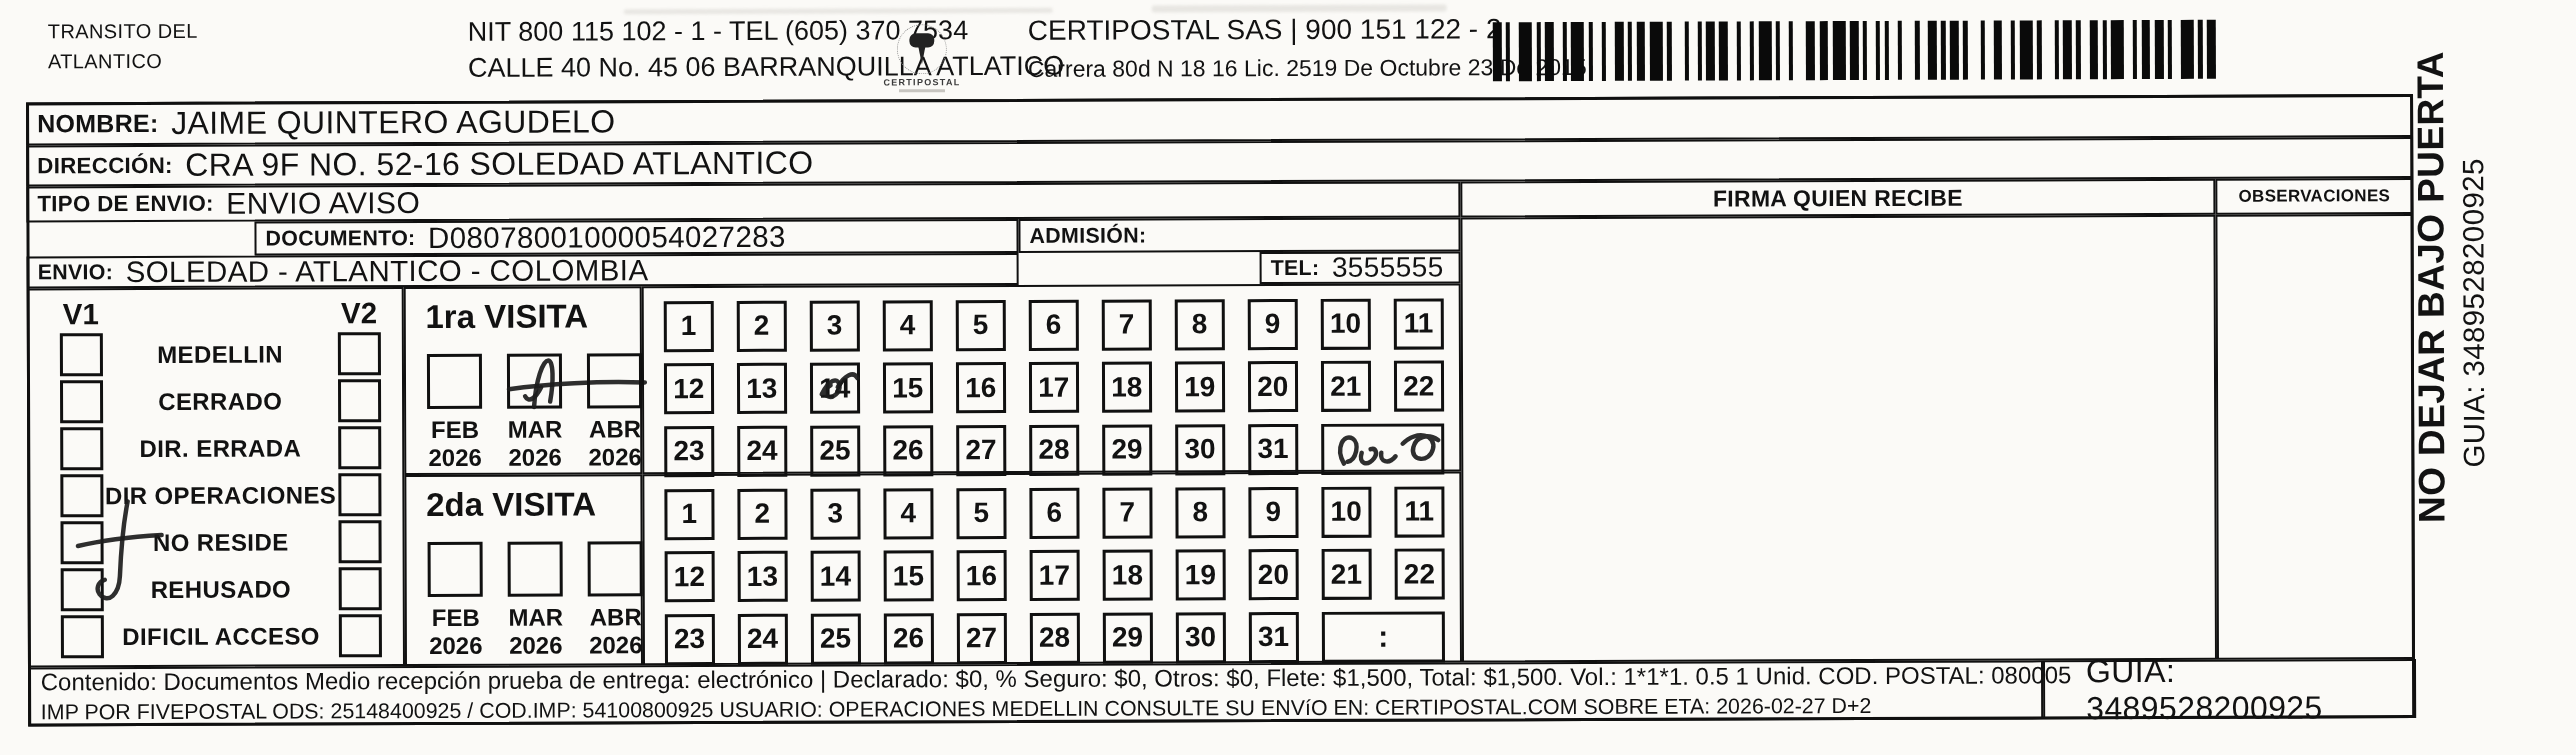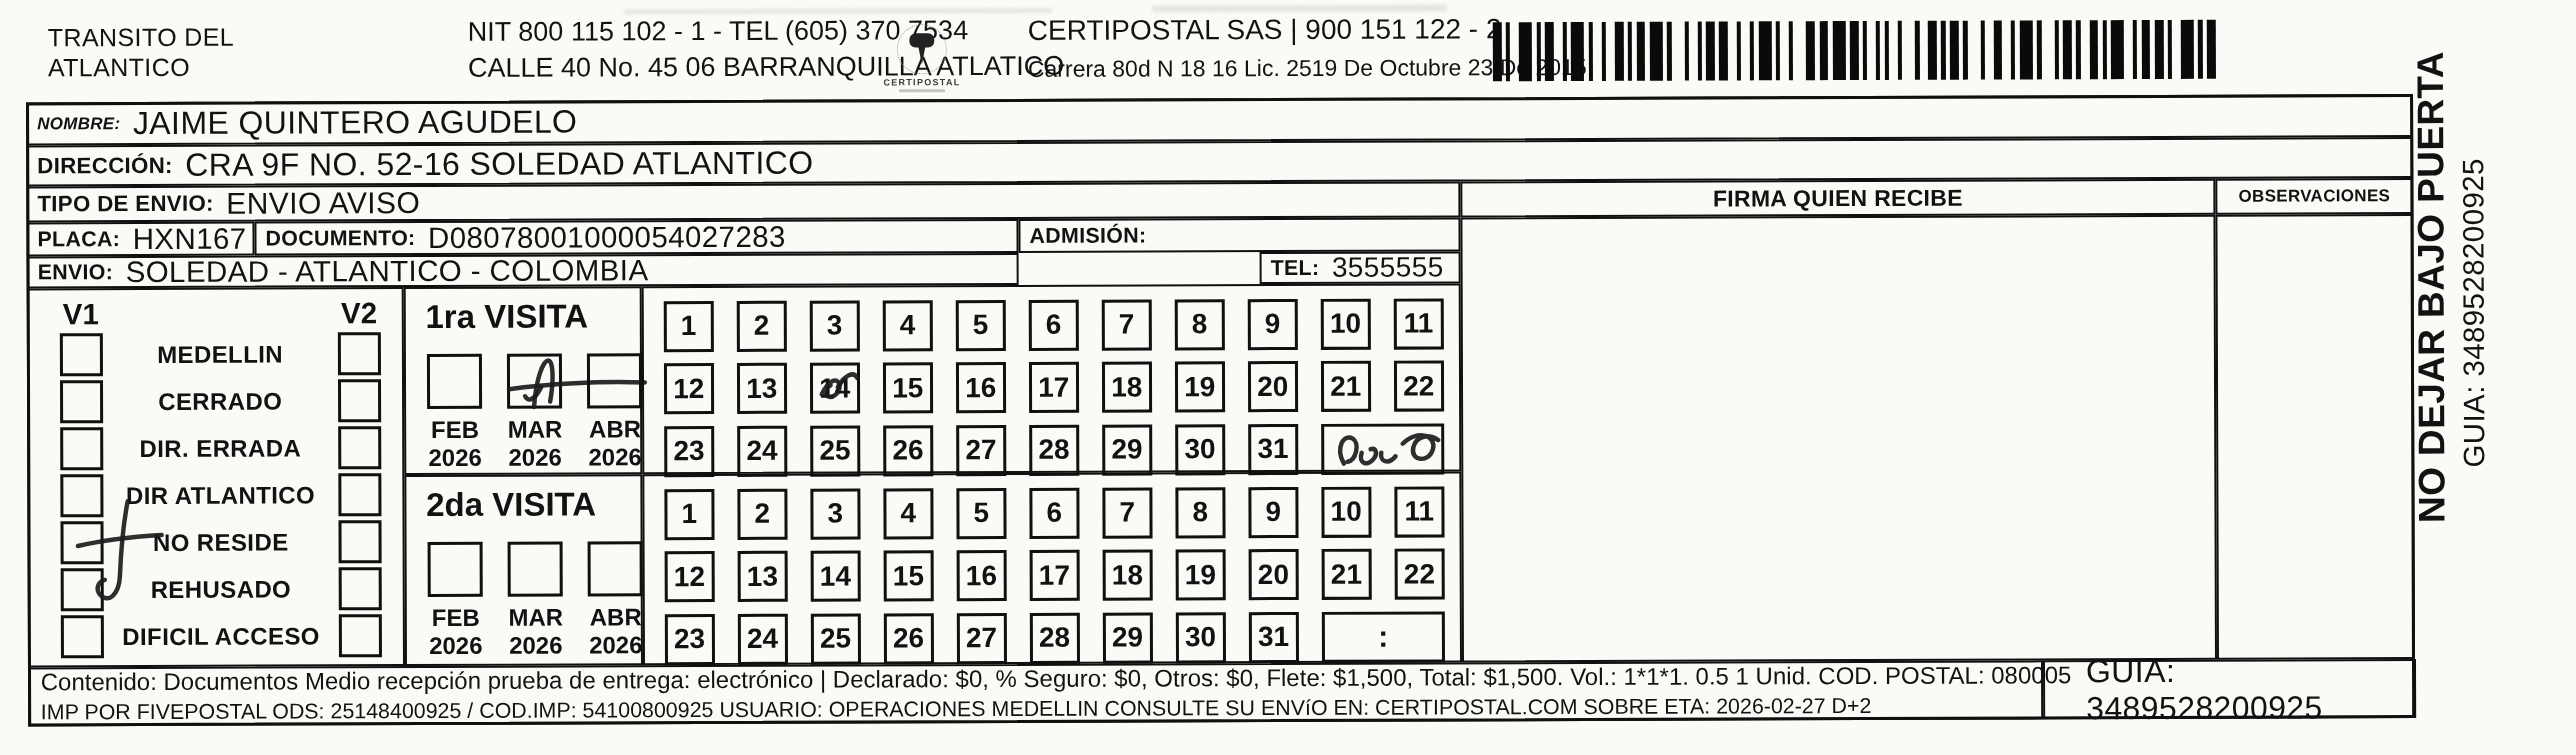--- a/index.html
+++ b/index.html
@@ -4,21 +4,21 @@
 <style>
   *{box-sizing:border-box;margin:0;padding:0}
   html,body{width:2576px;height:756px;overflow:hidden;background:#fbfaf7;
     font-family:"Liberation Sans","DejaVu Sans",sans-serif;color:#121212;}
   .tilt{position:absolute;inset:0;transform:rotate(-0.2deg);}
 
   
   .streak{position:absolute;background:#d8d6d1;filter:blur(1.8px);opacity:.55;border-radius:2.7px;}
 
   
-  .brand{position:absolute;left:49px;top:18px;font-size:25px;line-height:30px;letter-spacing:0.4px;}
+  .brand{position:absolute;left:49px;top:12px;font-size:20px;line-height:30px;letter-spacing:0.4px;}
   .nit{position:absolute;left:469px;top:10.7px;font-size:27px;line-height:36px;}
   .cp{position:absolute;left:1029px;top:14.3px;}
   .cp1{font-size:28px;}
   .cp2{font-size:23px;margin-top:9px;}
   .logo{position:absolute;left:874px;top:23px;width:98px;text-align:center;}
   .logo-circle{width:50px;height:50px;margin:0 auto;border:1.8px dotted #8f8f8f;border-radius:50%;
     display:flex;align-items:center;justify-content:center;}
   .logo-caption{font-size:9px;letter-spacing:1.3px;color:#3a3a3a;margin-top:2.7px;font-weight:700;}
   .logo-sub{width:46px;height:2.7px;background:#c7c5c0;margin:2.7px auto 0;}
   .barcode{position:absolute;left:1494px;top:23px;width:731px;height:59px;display:flex;}
@@ -213,21 +213,21 @@
       <span class="sp" style="width: 4.4px;"></span>
       <span class="bar" style="width: 4.4px;"></span>
       <span class="sp" style="width: 4.4px;"></span>
       <span class="bar" style="width: 8.7px;"></span>
       <span class="sp" style="width: 8.7px;"></span>
     </div>
 
   <div class="outer"></div>
 
   <div class="cell pl" style="left:27px;top:98px;width:2387px;height:43px;">
-    <span class="row-label" style="font-size:17px;font-style:italic;">NOMBRE:</span>
+    <span class="row-label" style="font-size:25px;">NOMBRE:</span>
     <span class="row-value" style="font-size:32px;">JAIME QUINTERO AGUDELO</span>
   </div>
 
   <div class="cell pl" style="left:27px;top:141px;width:2387px;height:41px;">
     <span class="row-label" style="font-size:22.3px;">DIRECCIÓN:</span>
     <span class="row-value" style="font-size:32px;">CRA 9F NO. 52-16 SOLEDAD ATLANTICO</span>
   </div>
 
   <div class="cell pl" style="left:27px;top:182px;width:1434px;height:36px;">
     <span class="row-label" style="font-size:22.3px;">TIPO DE ENVIO:</span>
@@ -236,24 +236,20 @@
 
   <div class="cell hdr-cell" style="left:1461px;top:182px;width:755px;height:36px;">
     <span>FIRMA QUIEN RECIBE</span>
   </div>
   <div class="cell hdr-cell" style="left:2216px;top:182px;width:198px;height:36px;font-size:17px;">
     <span>OBSERVACIONES</span>
   </div>
   <div class="cell" style="left:1461px;top:218px;width:755px;height:445px;"></div>
   <div class="cell" style="left:2216px;top:218px;width:198px;height:445px;"></div>
 
-  <div class="cell pl" style="left:27px;top:218px;width:228px;height:34px;">
-    <span class="row-label" style="font-size:21.4px;">PLACA:</span>
-    <span class="row-value" style="font-size:29.5px;">HXN167</span>
-  </div>
   <div class="cell pl" style="left:255px;top:218px;width:764px;height:34px;">
     <span class="row-label" style="font-size:21.4px;">DOCUMENTO:</span>
     <span class="row-value" style="font-size:29.5px;">D08078001000054027283</span>
   </div>
   <div class="cell pl" style="left:1019px;top:218px;width:442px;height:34px;">
     <span class="row-label" style="font-size:21.4px;">ADMISIÓN:</span>
   </div>
 
   <div class="cell pl" style="left:27px;top:252px;width:992px;height:32px;">
     <span class="row-label" style="font-size:21.4px;">ENVIO:</span>
@@ -281,21 +277,21 @@
           <span class="st-lab">CERRADO</span>
           <span class="cb"></span>
         </div>
         <div class="st-row">
           <span class="cb"></span>
           <span class="st-lab">DIR. ERRADA</span>
           <span class="cb"></span>
         </div>
         <div class="st-row">
           <span class="cb"></span>
-          <span class="st-lab">DIR ATLANTICO</span>
+          <span class="st-lab">DIR OPERACIONES</span>
           <span class="cb"></span>
         </div>
         <div class="st-row">
           <span class="cb"></span>
           <span class="st-lab">NO RESIDE</span>
           <span class="cb"></span>
         </div>
         <div class="st-row">
           <span class="cb"></span>
           <span class="st-lab">REHUSADO</span>

